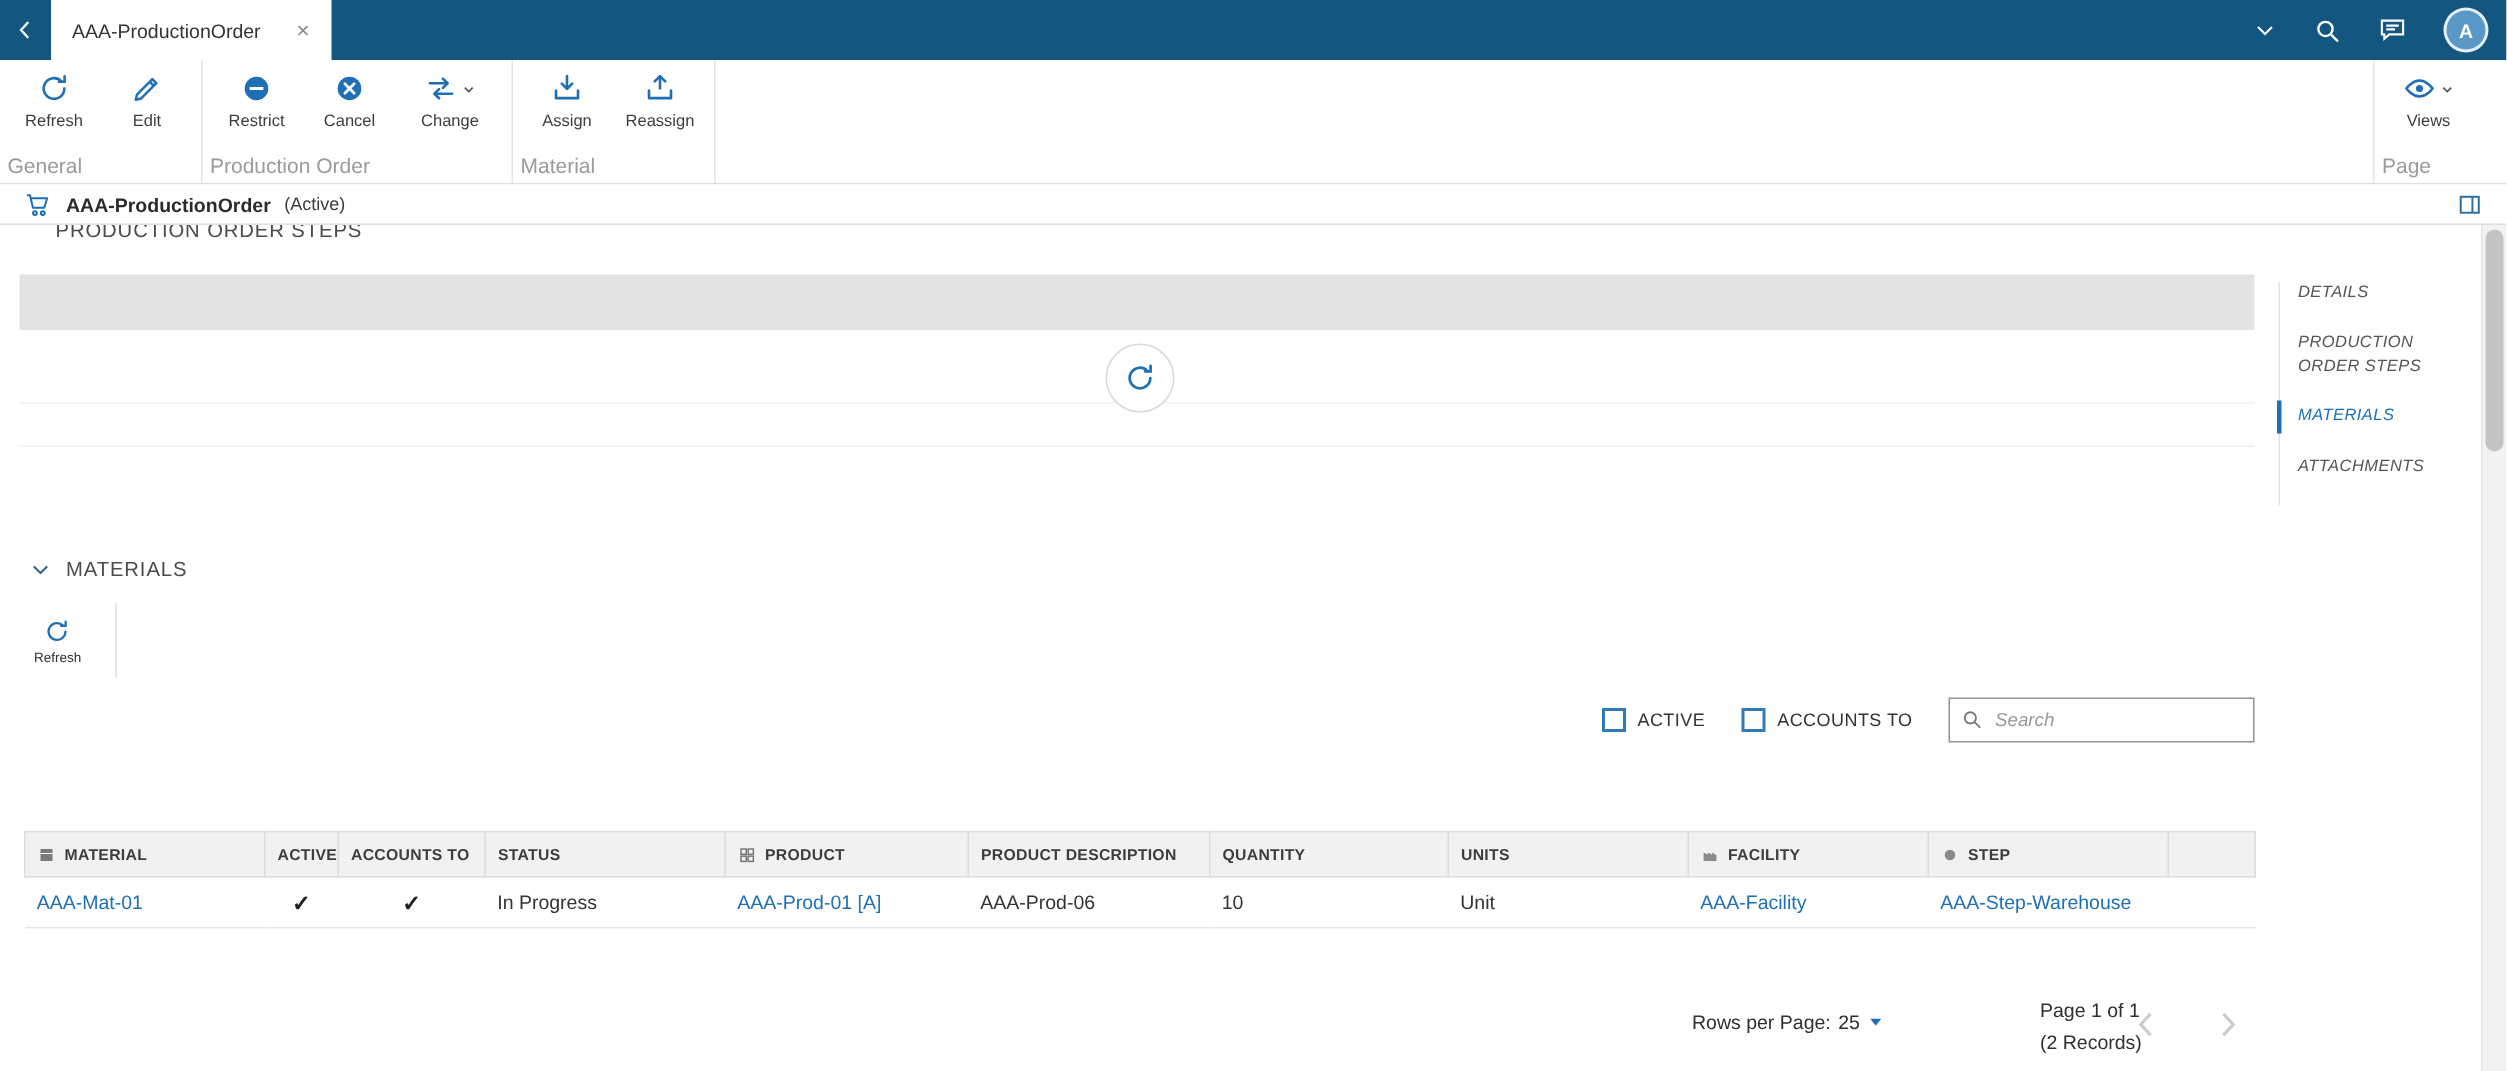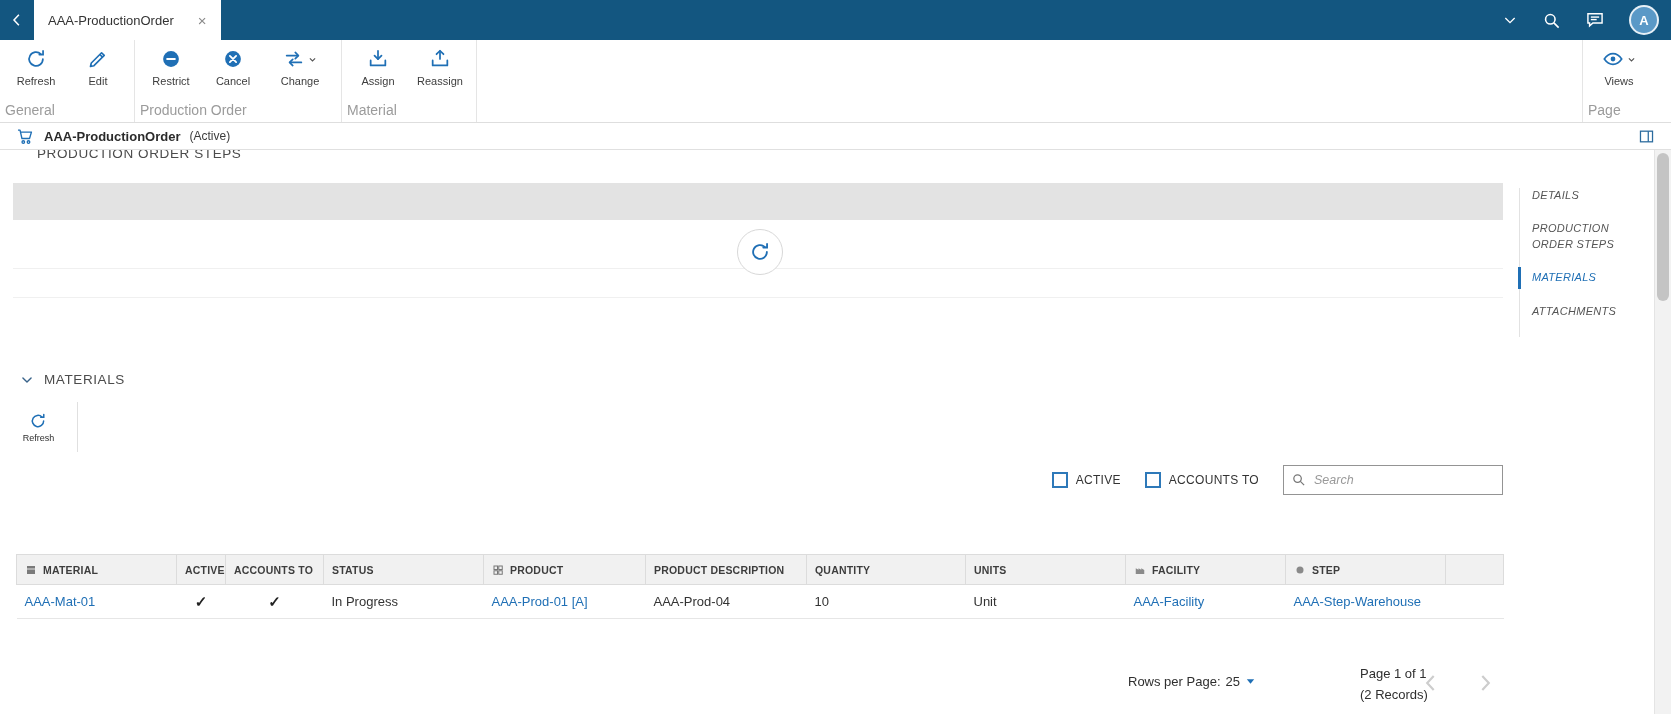--- a/index.html
+++ b/index.html
@@ -64,21 +64,21 @@
   .materials-heading .txt{font-size:13.5px;letter-spacing:.6px;color:#4c4c4c;}
   .mini-toolbar{position:absolute;left:0;top:252px;width:78px;height:50px;border-right:1px solid #e0e0e0;
     display:flex;align-items:center;justify-content:center;}
   .mini-btn{display:flex;flex-direction:column;align-items:center;gap:3px;cursor:pointer;}
   .mini-btn-label{font-size:9px;color:#2f2f2f;}
 
   .filter-row{position:absolute;top:314px;right:168px;display:flex;align-items:center;gap:24px;height:32px;}
   .chk-group{display:flex;align-items:center;gap:8px;}
   .chk{width:16px;height:16px;border:2px solid #2E79B9;background:#fff;cursor:pointer;}
   .chk-label{font-size:12px;color:#333;letter-spacing:.3px;}
-  .searchbox{position:relative;width:220px;height:30px;}
+  .searchbox{position:relative;width:204px;height:30px;}
   .searchbox input{width:100%;height:100%;border:1px solid #949494;padding:0 8px 0 30px;font-size:12.5px;
     font-family:inherit;color:#333;outline:none;background:#fff;}
   .searchbox input::placeholder{color:#999;font-style:italic;}
   .searchbox .mag{position:absolute;left:8px;top:7px;}
 
   
   .mtable{position:absolute;left:16px;top:404px;width:1487px;border-collapse:collapse;table-layout:fixed;}
   .mtable th{background:#f1f1f1;border:1px solid #dcdcdc;height:30px;padding:0 0 0 8px;text-align:left;
     font-size:10.5px;color:#3d3d3d;letter-spacing:.2px;cursor:pointer;}
   .th-inner{display:flex;align-items:center;gap:6px;font-weight:bold;}
@@ -407,21 +407,21 @@
           <th></th>
         </tr>
       </thead>
       <tbody>
         <tr>
           <td><a class="lnk">AAA-Mat-01</a></td>
           <td class="center"><span class="check">✓</span></td>
           <td class="center"><span class="check">✓</span></td>
           <td>In Progress</td>
           <td><a class="lnk">AAA-Prod-01 [A]</a></td>
-          <td>AAA-Prod-04</td>
+          <td>AAA-Prod-06</td>
           <td>10</td>
           <td>Unit</td>
           <td><a class="lnk">AAA-Facility</a></td>
           <td><a class="lnk">AAA-Step-Warehouse</a></td>
           <td></td>
         </tr>
       </tbody>
     </table>
 
     <div class="rpp">

